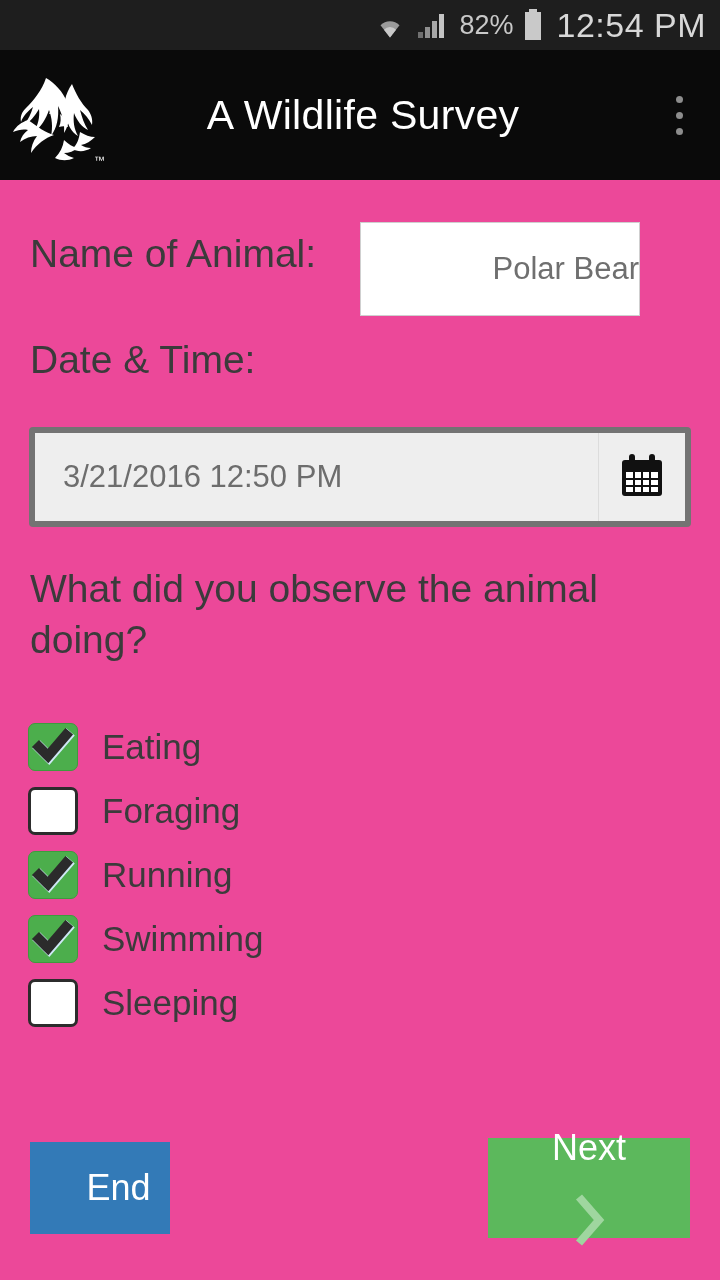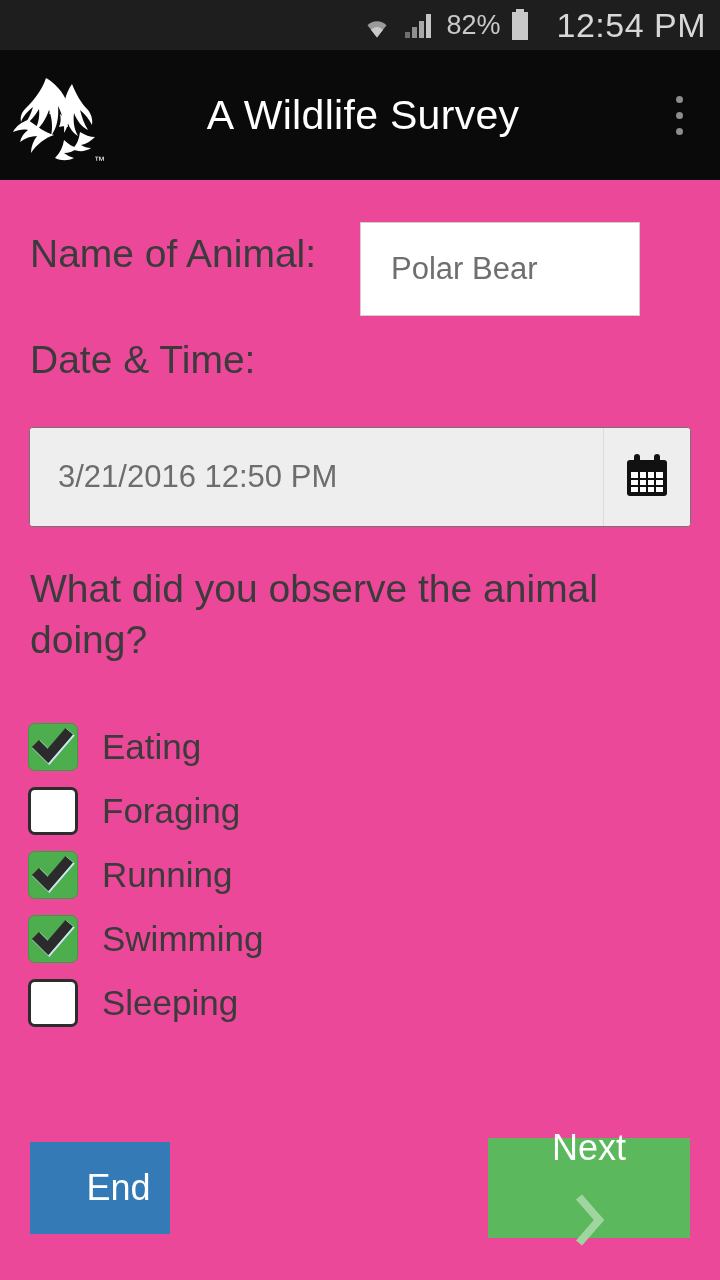--- a/index.html
+++ b/index.html
@@ -37,21 +37,21 @@
     color: #c9c9c9;
     font-size: 27px;
     letter-spacing: 0px;
     line-height: 1;
   }
   .status-clock {
     color: #d8d8d8;
     font-size: 34px;
     line-height: 1;
     letter-spacing: 0.5px;
-    margin-left: 16px;
+    margin-left: 3px;
   }
 
   
   .app-bar {
     position: absolute;
     top: 50px; left: 0;
     width: 720px;
     height: 130px;
     background: #0a0a0a;
     display: flex;
@@ -122,39 +122,40 @@
     top: 12px;
     width: 280px;
     height: 94px;
     border: 1px solid #cfcfcf;
     background: #ffffff;
     color: #6f6f6f;
     font-family: "Liberation Sans", sans-serif;
     font-size: 31px;
     padding: 0 0 0 30px;
     outline: none;
+    text-align: right;
   }
   .name-input::placeholder { color: #8d8d8d; }
 
   
   .datetime-label {
     position: absolute;
     left: 30px;
     top: 158px;
     font-size: 39px;
     color: #3b3b3b;
   }
   .datetime-group {
     position: absolute;
     left: 29px;
     top: 247px;
     width: 662px;
     height: 100px;
     display: flex;
-    border: 1px solid #737373;
+    border: 6px solid #737373;
     border-radius: 4px;
     overflow: hidden;
     background: #eeeeee;
   }
   .datetime-field {
     flex: 1;
     background: #eeeeee;
     border: none;
     border-right: 1px solid #dcdcdc;
     font-family: "Liberation Sans", sans-serif;

